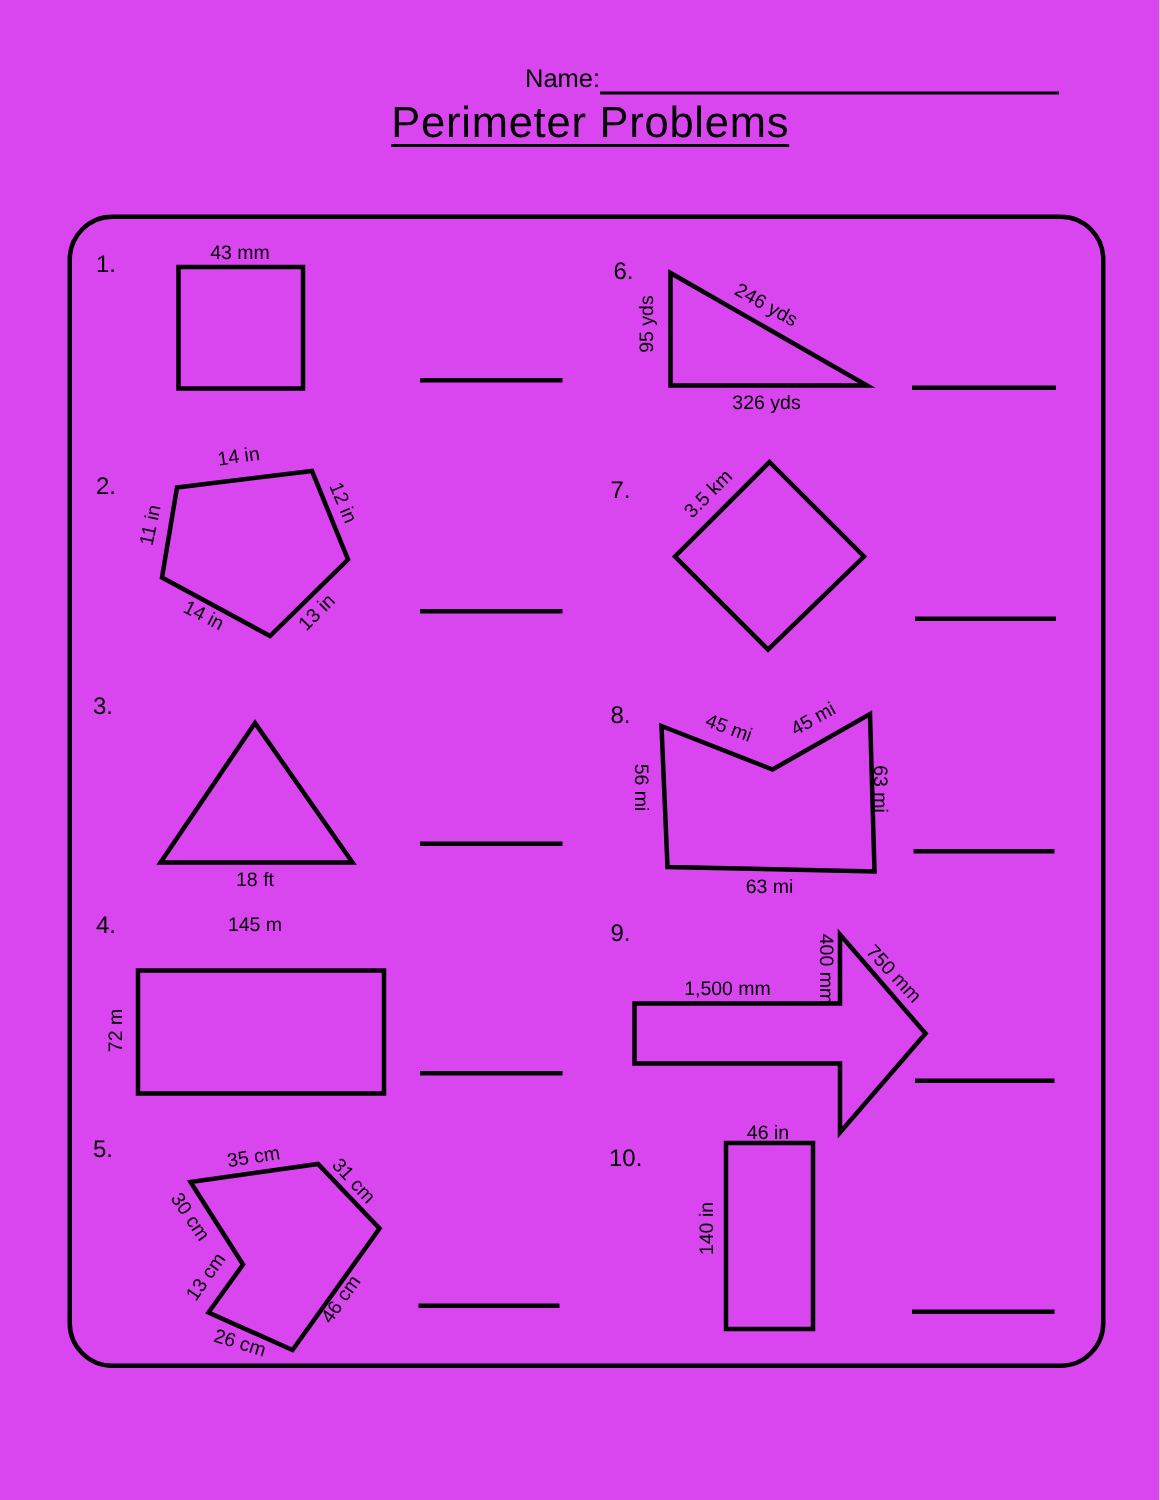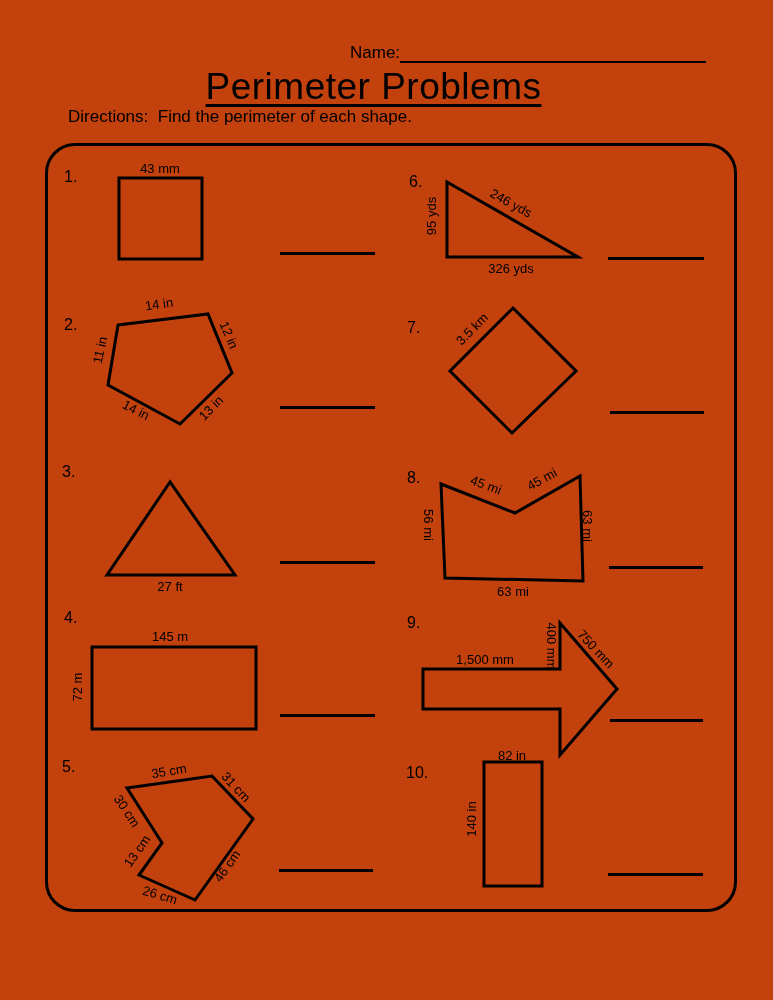--- a/index.html
+++ b/index.html
@@ -1,26 +1,26 @@
 <!DOCTYPE html>
 <html><head>
 <meta charset="utf-8">
 <style>
   html,body{margin:0;padding:0;background:#fff;}
   .page{
-    position:relative;width:773px;height:1000px;background:#c2410c;
+    position:relative;width:773px;height:1000px;background:#d946ef;
     font-family:"Liberation Sans","DejaVu Sans",sans-serif;color:#000;
     overflow:hidden;
   }
   .abs{position:absolute;}
   .name-label{font-size:17px;}
   .name-line{height:2px;background:#000;}
   .title{
-    width:747px;text-align:center;font-size:37px;letter-spacing:0.5px;
-    text-decoration:underline;text-underline-offset:5px;
+    width:747px;text-align:center;font-size:29px;letter-spacing:0.5px;
+    text-decoration:underline;text-underline-offset:5px;margin-left:20px;
   }
   .directions{font-size:17px;white-space:pre;}
   .frame{
     border:3px solid #000;border-radius:30px;box-sizing:border-box;
   }
   .num{font-size:16px;}
   .lbl{
     font-size:13px;white-space:nowrap;
     transform:translate(-50%,-50%);
   }
@@ -30,21 +30,20 @@
   .footer{font-size:17px;white-space:nowrap;transform:translateX(-50%);}
 </style>
 </head>
 <body>
 
 <div class="page">
 
   <div class="abs name-label" style="left:350px;top:43px">Name:</div>
   <div class="abs name-line" style="left:400px;top:61px;width:306px"></div>
   <div class="abs title" style="left:0;top:66px">Perimeter Problems</div>
-  <div class="abs directions" style="left:68px;top:107px">Directions:  Find the perimeter of each shape.</div>
 
   <div class="abs frame" style="left:45px;top:143px;width:692px;height:769px"></div>
 
   <div class="abs num" style="left:64px;top:168px">1.</div>
   <svg class="abs shape" style="left:115px;top:174px" width="92" height="90">
     <rect x="4" y="4" width="83" height="81"></rect>
   </svg>
   <div class="abs lbl" style="left:160px;top:168px">43 mm</div>
   <div class="abs ans" style="left:280px;top:252px;width:95px"></div>
 
@@ -56,28 +55,28 @@
   <div class="abs lbl" style="left:229px;top:335px;transform:translate(-50%,-50%) rotate(67deg)">12 in</div>
   <div class="abs lbl" style="left:100px;top:350px;transform:translate(-50%,-50%) rotate(-78deg)">11 in</div>
   <div class="abs lbl" style="left:136px;top:410px;transform:translate(-50%,-50%) rotate(27deg)">14 in</div>
   <div class="abs lbl" style="left:211px;top:408px;transform:translate(-50%,-50%) rotate(-45deg)">13 in</div>
   <div class="abs ans" style="left:280px;top:406px;width:95px"></div>
 
   <div class="abs num" style="left:62px;top:463px">3.</div>
   <svg class="abs shape" style="left:101px;top:476px" width="141" height="106">
     <polygon points="69,6 6,99 134,99"></polygon>
   </svg>
-  <div class="abs lbl" style="left:170px;top:586px">27 ft</div>
+  <div class="abs lbl" style="left:170px;top:586px">18 ft</div>
   <div class="abs ans" style="left:280px;top:561px;width:95px"></div>
 
   <div class="abs num" style="left:64px;top:609px">4.</div>
   <svg class="abs shape" style="left:86px;top:641px" width="177" height="95">
     <rect x="6" y="6" width="164" height="82"></rect>
   </svg>
-  <div class="abs lbl" style="left:170px;top:636px">145 m</div>
+  <div class="abs lbl" style="left:170px;top:616px">145 m</div>
   <div class="abs lbl" style="left:77px;top:687px;transform:translate(-50%,-50%) rotate(-90deg)">72 m</div>
   <div class="abs ans" style="left:280px;top:714px;width:95px"></div>
 
   <div class="abs num" style="left:62px;top:758px">5.</div>
   <svg class="abs shape" style="left:121px;top:770px" width="139" height="137">
     <polygon points="6,18 91,6 132,49 74,130 18,105 41,73"></polygon>
   </svg>
   <div class="abs lbl" style="left:169px;top:771px;transform:translate(-50%,-50%) rotate(-9deg)">35 cm</div>
   <div class="abs lbl" style="left:236px;top:787px;transform:translate(-50%,-50%) rotate(47deg)">31 cm</div>
   <div class="abs lbl" style="left:127px;top:811px;transform:translate(-50%,-50%) rotate(56deg)">30 cm</div>
@@ -119,18 +118,18 @@
   </svg>
   <div class="abs lbl" style="left:485px;top:659px">1,500 mm</div>
   <div class="abs lbl" style="left:551px;top:646px;transform:translate(-50%,-50%) rotate(90deg)">400 mm</div>
   <div class="abs lbl" style="left:596px;top:649px;transform:translate(-50%,-50%) rotate(47deg)">750 mm</div>
   <div class="abs ans" style="left:610px;top:719px;width:93px"></div>
 
   <div class="abs num" style="left:406px;top:764px">10.</div>
   <svg class="abs shape" style="left:478px;top:756px" width="70" height="136">
     <rect x="6" y="6" width="58" height="124"></rect>
   </svg>
-  <div class="abs lbl" style="left:512px;top:755px">82 in</div>
+  <div class="abs lbl" style="left:512px;top:755px">46 in</div>
   <div class="abs lbl" style="left:471px;top:819px;transform:translate(-50%,-50%) rotate(-90deg)">140 in</div>
   <div class="abs ans" style="left:608px;top:873px;width:95px"></div>
 
 
 </div>
 
 </body></html>

